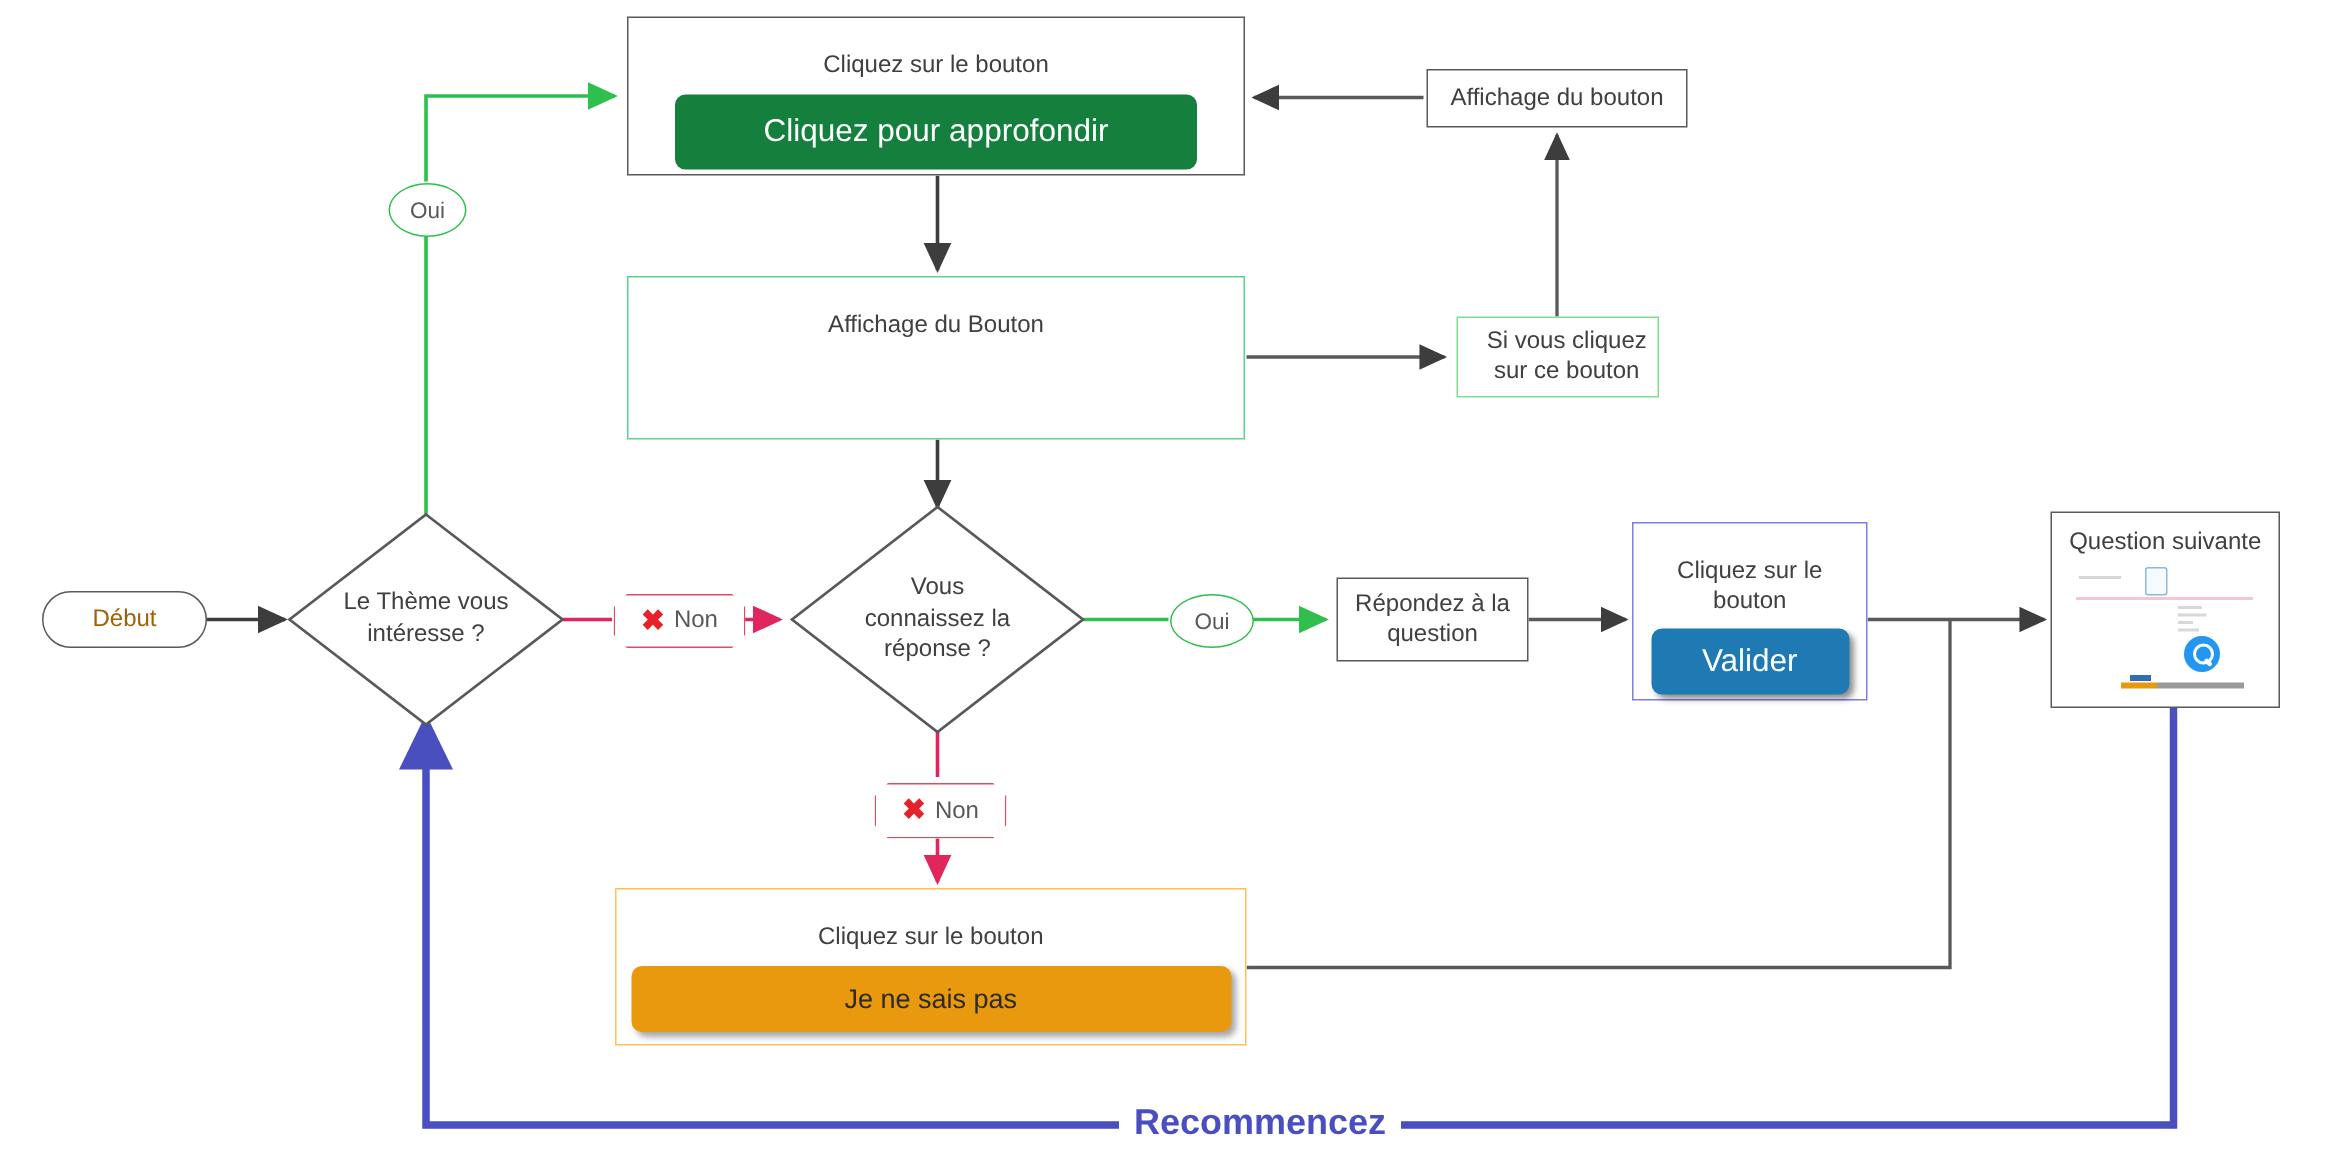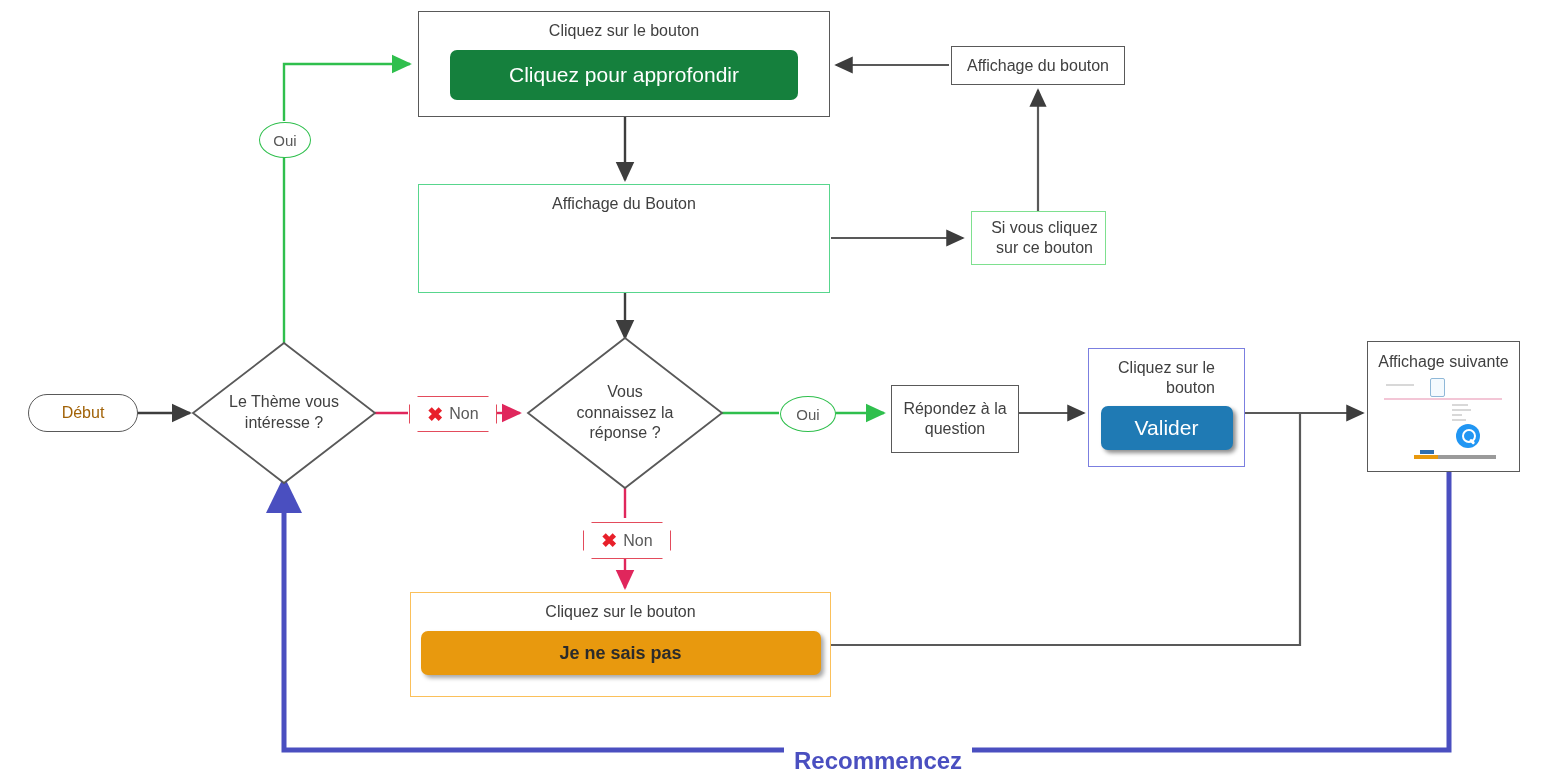--- a/index.html
+++ b/index.html
@@ -14,21 +14,21 @@
   .rect{border:1.6px solid #595959;display:flex;align-items:center;
         justify-content:center;text-align:center;font-size:16px;
         line-height:1.25;color:#404040;}
 
   
   .stadium{border:1.6px solid #595959;border-radius:28px;display:flex;
            align-items:center;justify-content:center;font-size:16px;color:#a16207;}
 
   
   .card{display:flex;flex-direction:column;align-items:center;
-        justify-content:flex-start;padding-top:9px;}
+        justify-content:flex-start;padding-top:22px;}
   .card .caption{font-size:16px;color:#404040;text-align:center;line-height:1.25;}
   .card .btn{margin-top:9px;border-radius:7px;display:flex;align-items:center;
              justify-content:center;font-size:21px;white-space:nowrap;}
 
   .card-grey{border:1.8px solid #595959;}
   .card-green{border:1.8px solid #58d68d;}
   .card-orange{border:1.8px solid #fbc05a;}
   .card-blue{border:1.8px solid #7b7fe0;}
 
   .btn-grey{background:#15803d;color:#ffffff;}
@@ -180,39 +180,39 @@
 
   <div class="node rect" style="left:951px;top:46px;width:174px;height:39px;">
     <span>Affichage du bouton</span>
   </div>
 
   <div class="node box-green-thin rect" style="left:971px;top:211px;width:135px;height:54px;border-color:#7ee08f;padding-left:12px;">
     <span style="white-space:pre-line;">Si vous cliquez
 sur ce bouton</span>
   </div>
 
-  <div class="node rect" style="left:891px;top:385px;width:128px;height:68px;">
+  <div class="node rect" style="left:891px;top:385px;width:128px;height:56px;">
     <span style="white-space:pre-line;">Répondez à la
 question</span>
   </div>
 
   <div class="node card card-blue" style="left:1088px;top:348px;width:157px;height:119px;">
-    <div class="caption" style="white-space:pre-line;text-align:right;">Cliquez sur le
+    <div class="caption" style="white-space:pre-line;">Cliquez sur le
 bouton</div>
     <div class="btn btn-blue" style="width:132px;height:44px;margin-top:8px;">Valider</div>
   </div>
 
   <div class="node card card-orange" style="left:410px;top:592px;width:421px;height:105px;">
     <div class="caption">Cliquez sur le bouton</div>
-    <div class="btn btn-orange" style="width:400px;height:44px;font-size:18px;font-weight:bold;">Je ne sais pas</div>
+    <div class="btn btn-orange" style="width:400px;height:44px;font-size:18px;">Je ne sais pas</div>
   </div>
 
   <div class="node rect" style="left:1367px;top:341px;width:153px;height:131px;
         flex-direction:column;justify-content:flex-start;padding-top:10px;">
-    <span>Affichage suivante</span>
+    <span>Question suivante</span>
 
     <div class="thumb" style="left:10px;top:34px;width:133px;height:86px;">
       <div class="tline" style="left:8px;top:8px;width:28px;height:2px;"></div>
       <div class="doc" style="left:52px;top:2px;width:13px;height:17px;"></div>
       <div class="pinkline" style="left:6px;top:22px;width:118px;"></div>
       <div class="tline" style="left:74px;top:28px;width:16px;height:1.6px;"></div>
       <div class="tline" style="left:74px;top:33px;width:19px;height:1.6px;"></div>
       <div class="tline" style="left:74px;top:38px;width:10px;height:1.6px;"></div>
       <div class="tline" style="left:74px;top:43px;width:14px;height:1.6px;"></div>
       <div class="magnifier" style="left:78px;top:48px;width:24px;height:24px;"></div>
@@ -233,15 +233,15 @@
 
   <div class="pill-yes" style="left:780px;top:396px;width:54px;height:34px;">
     <span>Oui</span>
   </div>
 
   <div class="badge-no" style="left:583px;top:522px;width:86px;height:35px;">
     <span class="xglyph">✖</span>
     <span>Non</span>
   </div>
 
-  <div class="restart" style="left:784px;top:735px;margin-top:12px;">Recommencez</div>
+  <div class="restart" style="left:746px;top:735px;">Recommencez</div>
 
 </div>
 
 </body></html>

